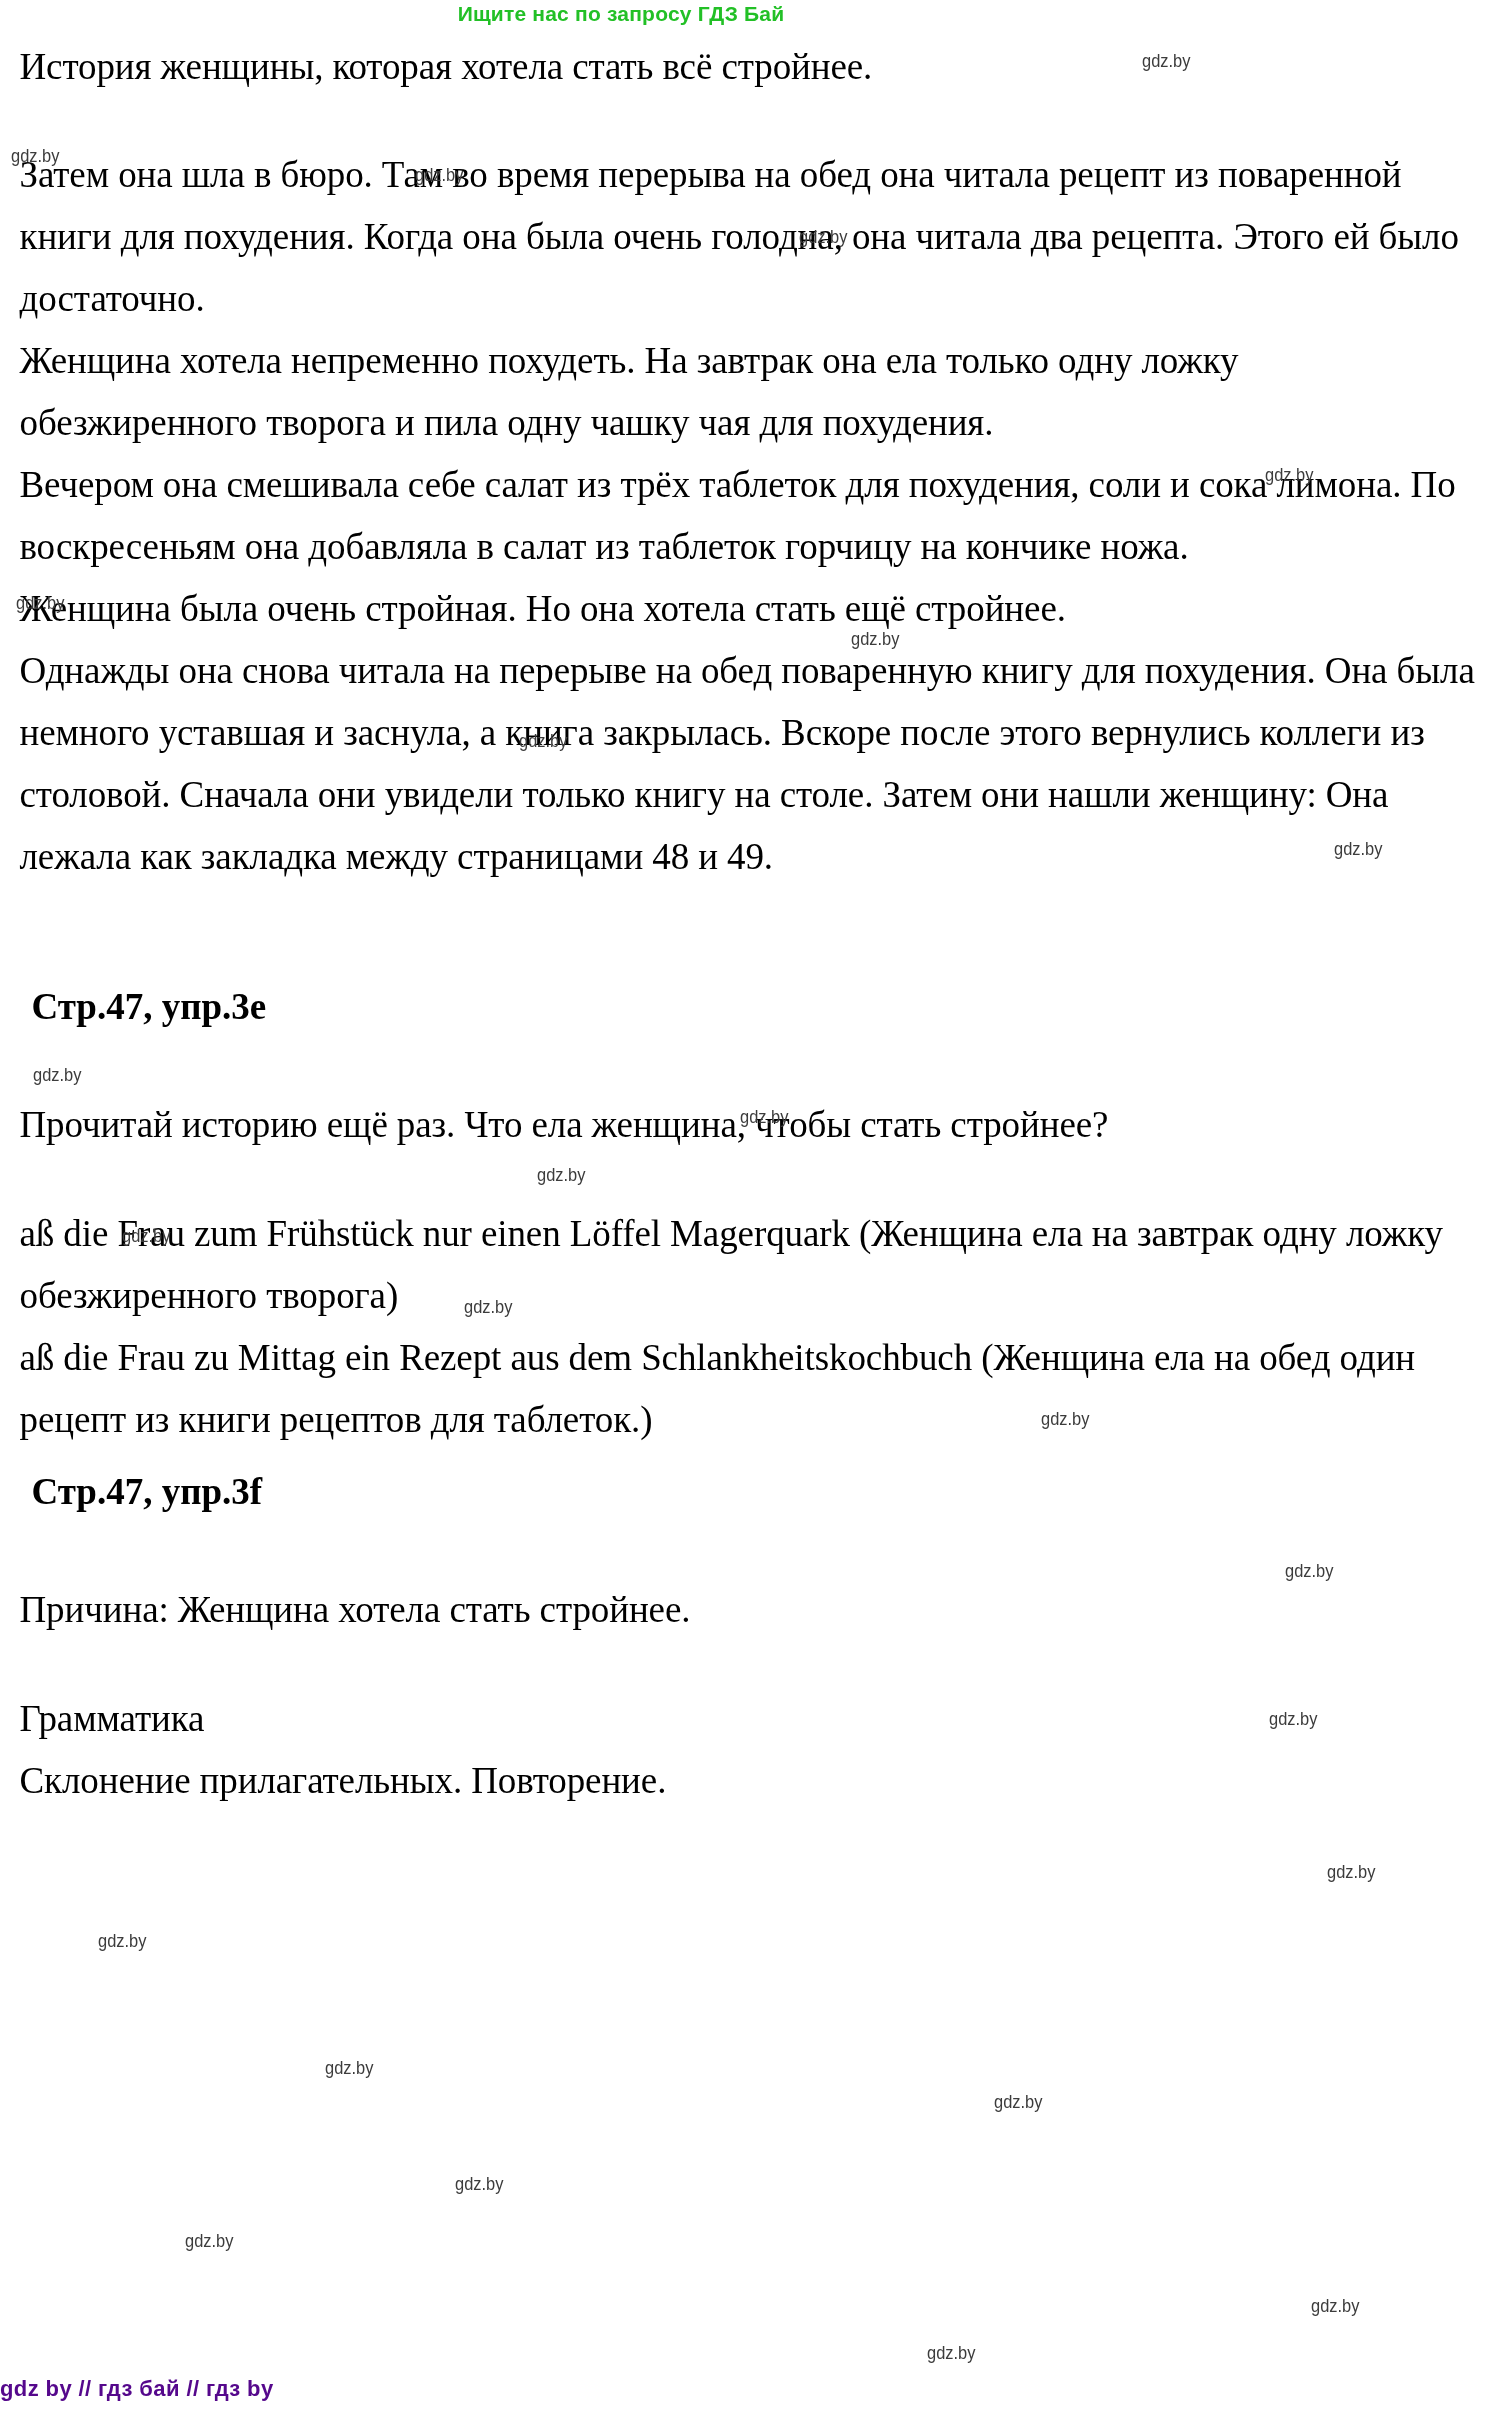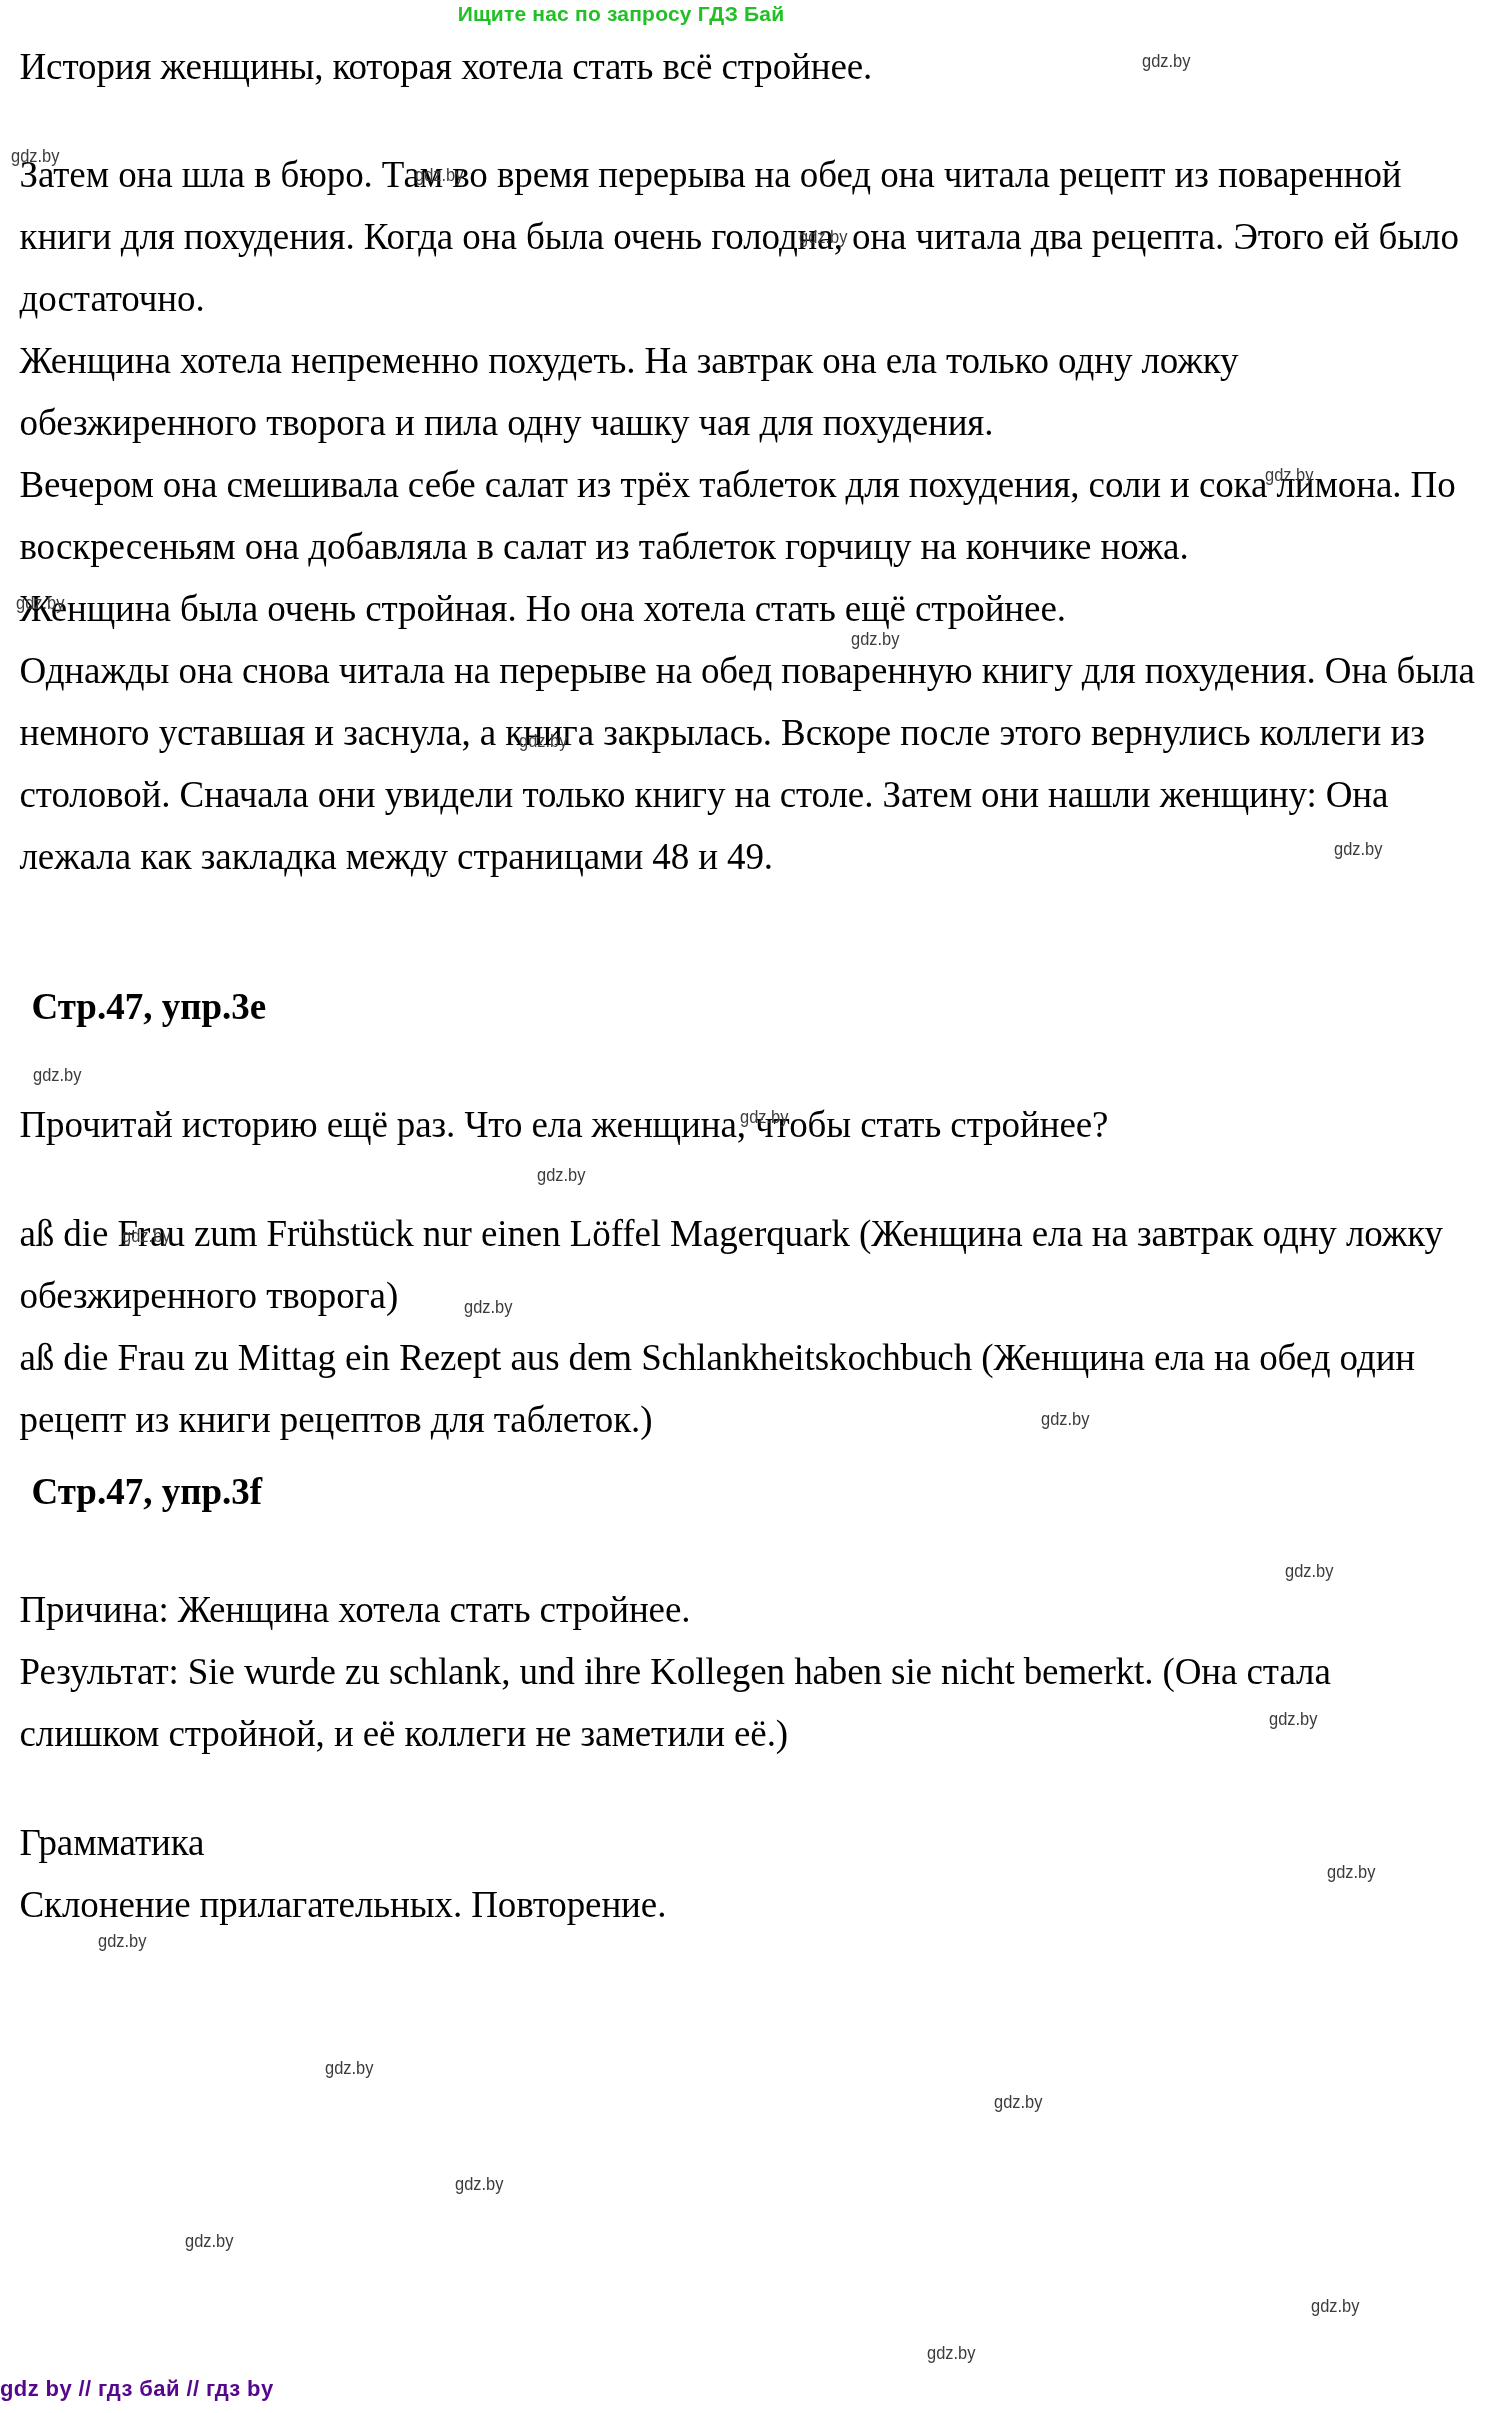--- a/index.html
+++ b/index.html
@@ -137,21 +137,20 @@
   <p class="para block">aß die Frau zu Mittag ein Rezept aus dem Schlankheitskochbuch (Женщина ела на обед один рецепт из книги рецептов для таблеток.)</p>
 
 
   <p class="ex-head">Стр.47, упр.3f</p>
 
   <div class="gap-md"></div>
 
 
   <p class="para block">Причина: Женщина хотела стать стройнее.</p>
 
-  <p class="para block">Результат: Sie wurde zu schlank, und ihre Kollegen haben sie nicht bemerkt. (Она стала слишком стройной, и её коллеги не заметили её.)</p>
 
   <div class="gap-md"></div>
 
   <p class="para block">Грамматика</p>
 
   <p class="para block">Склонение прилагательных. Повторение.</p>
 
 </div>
 
 <div id="watermark-layer">

